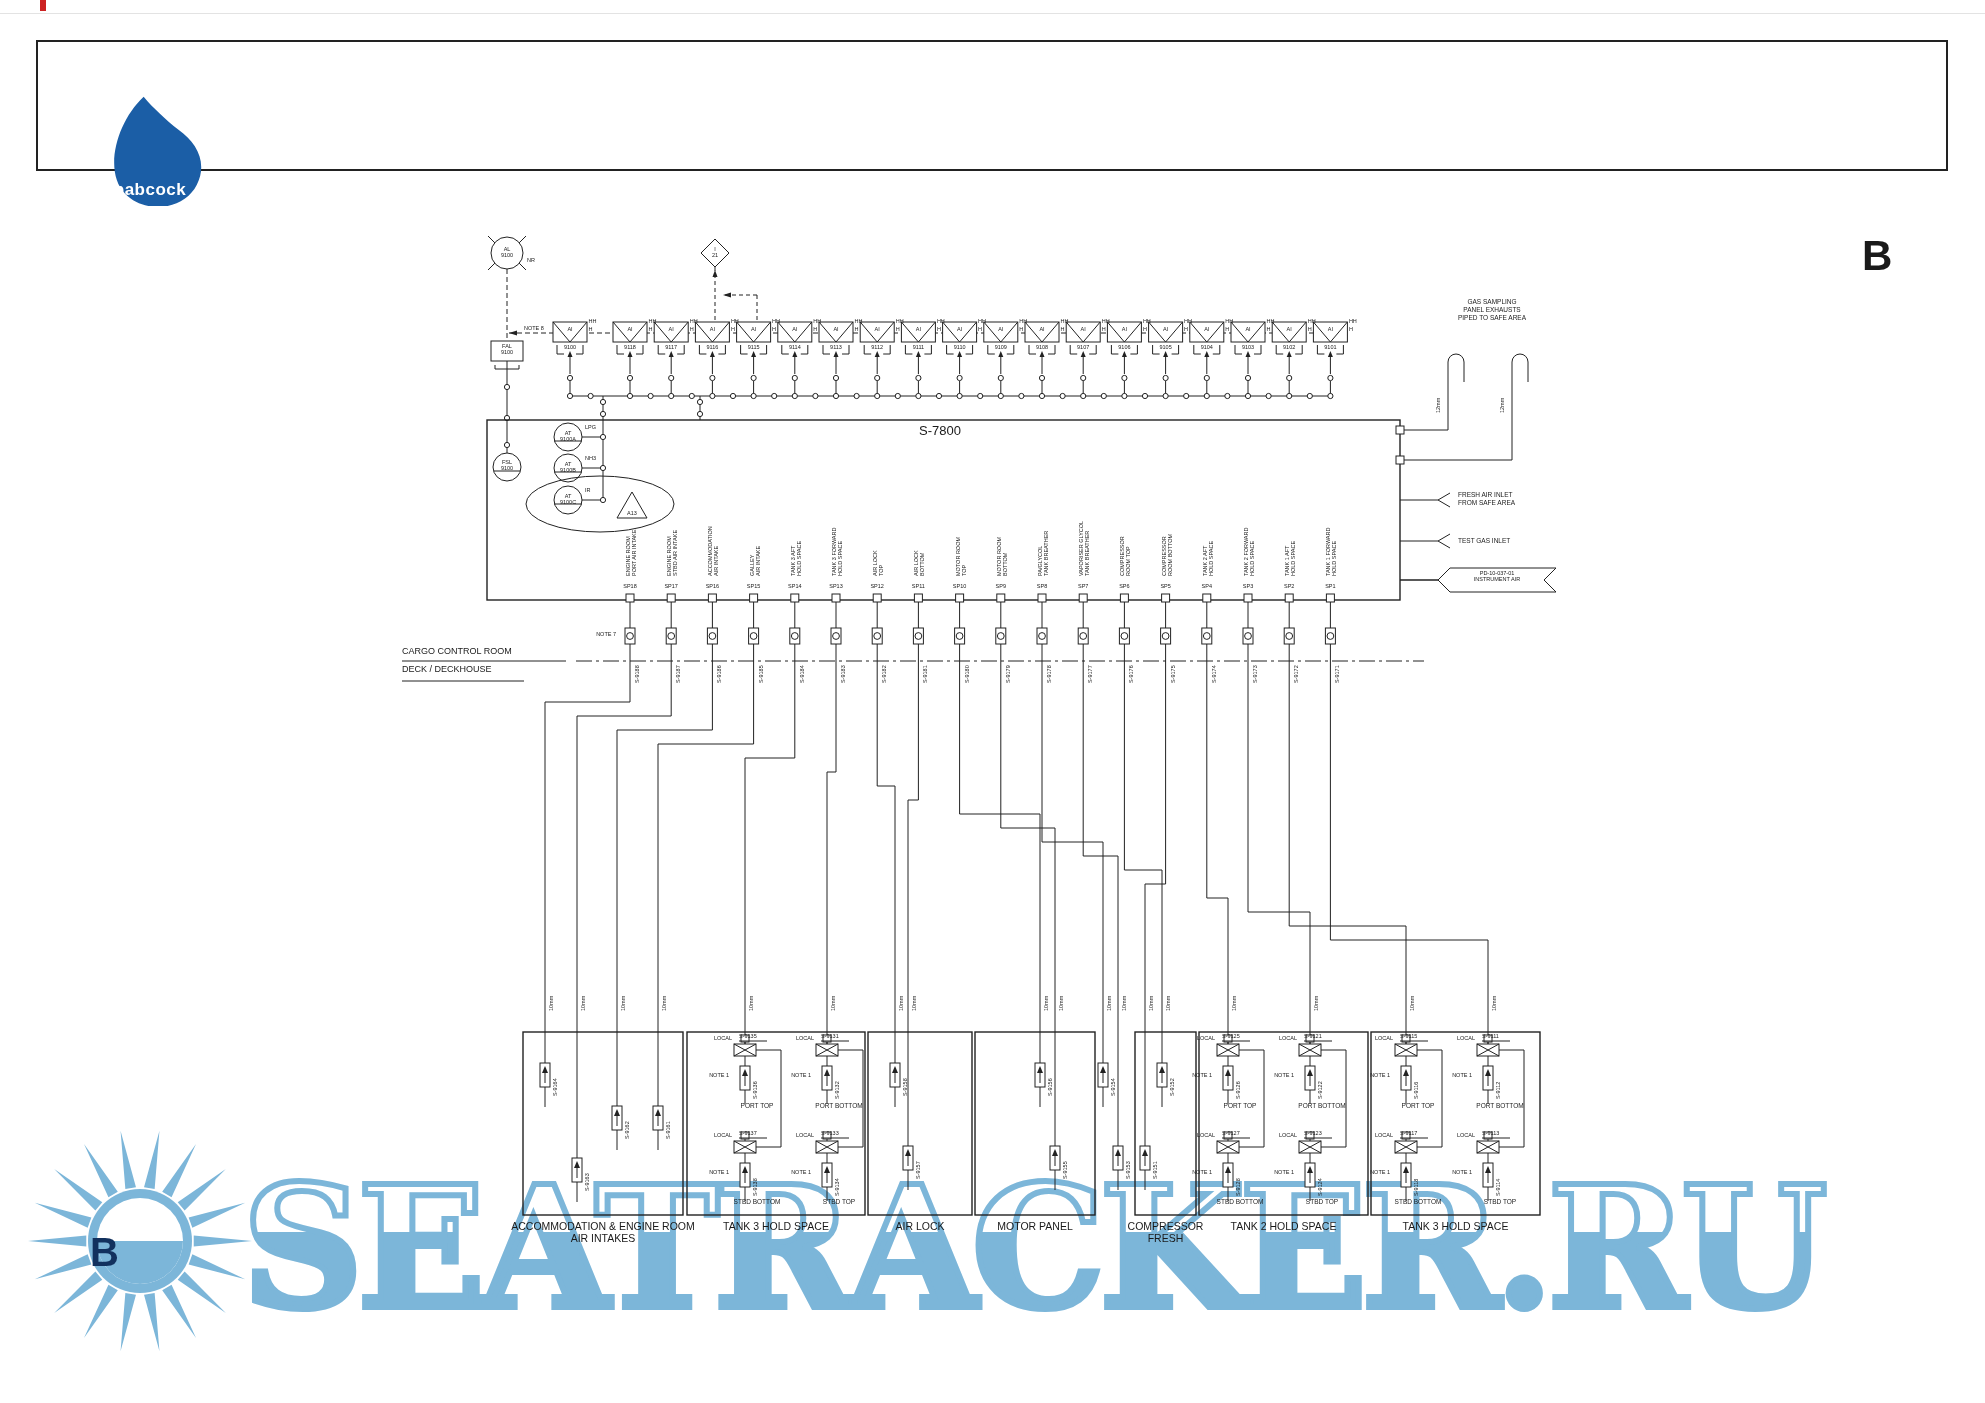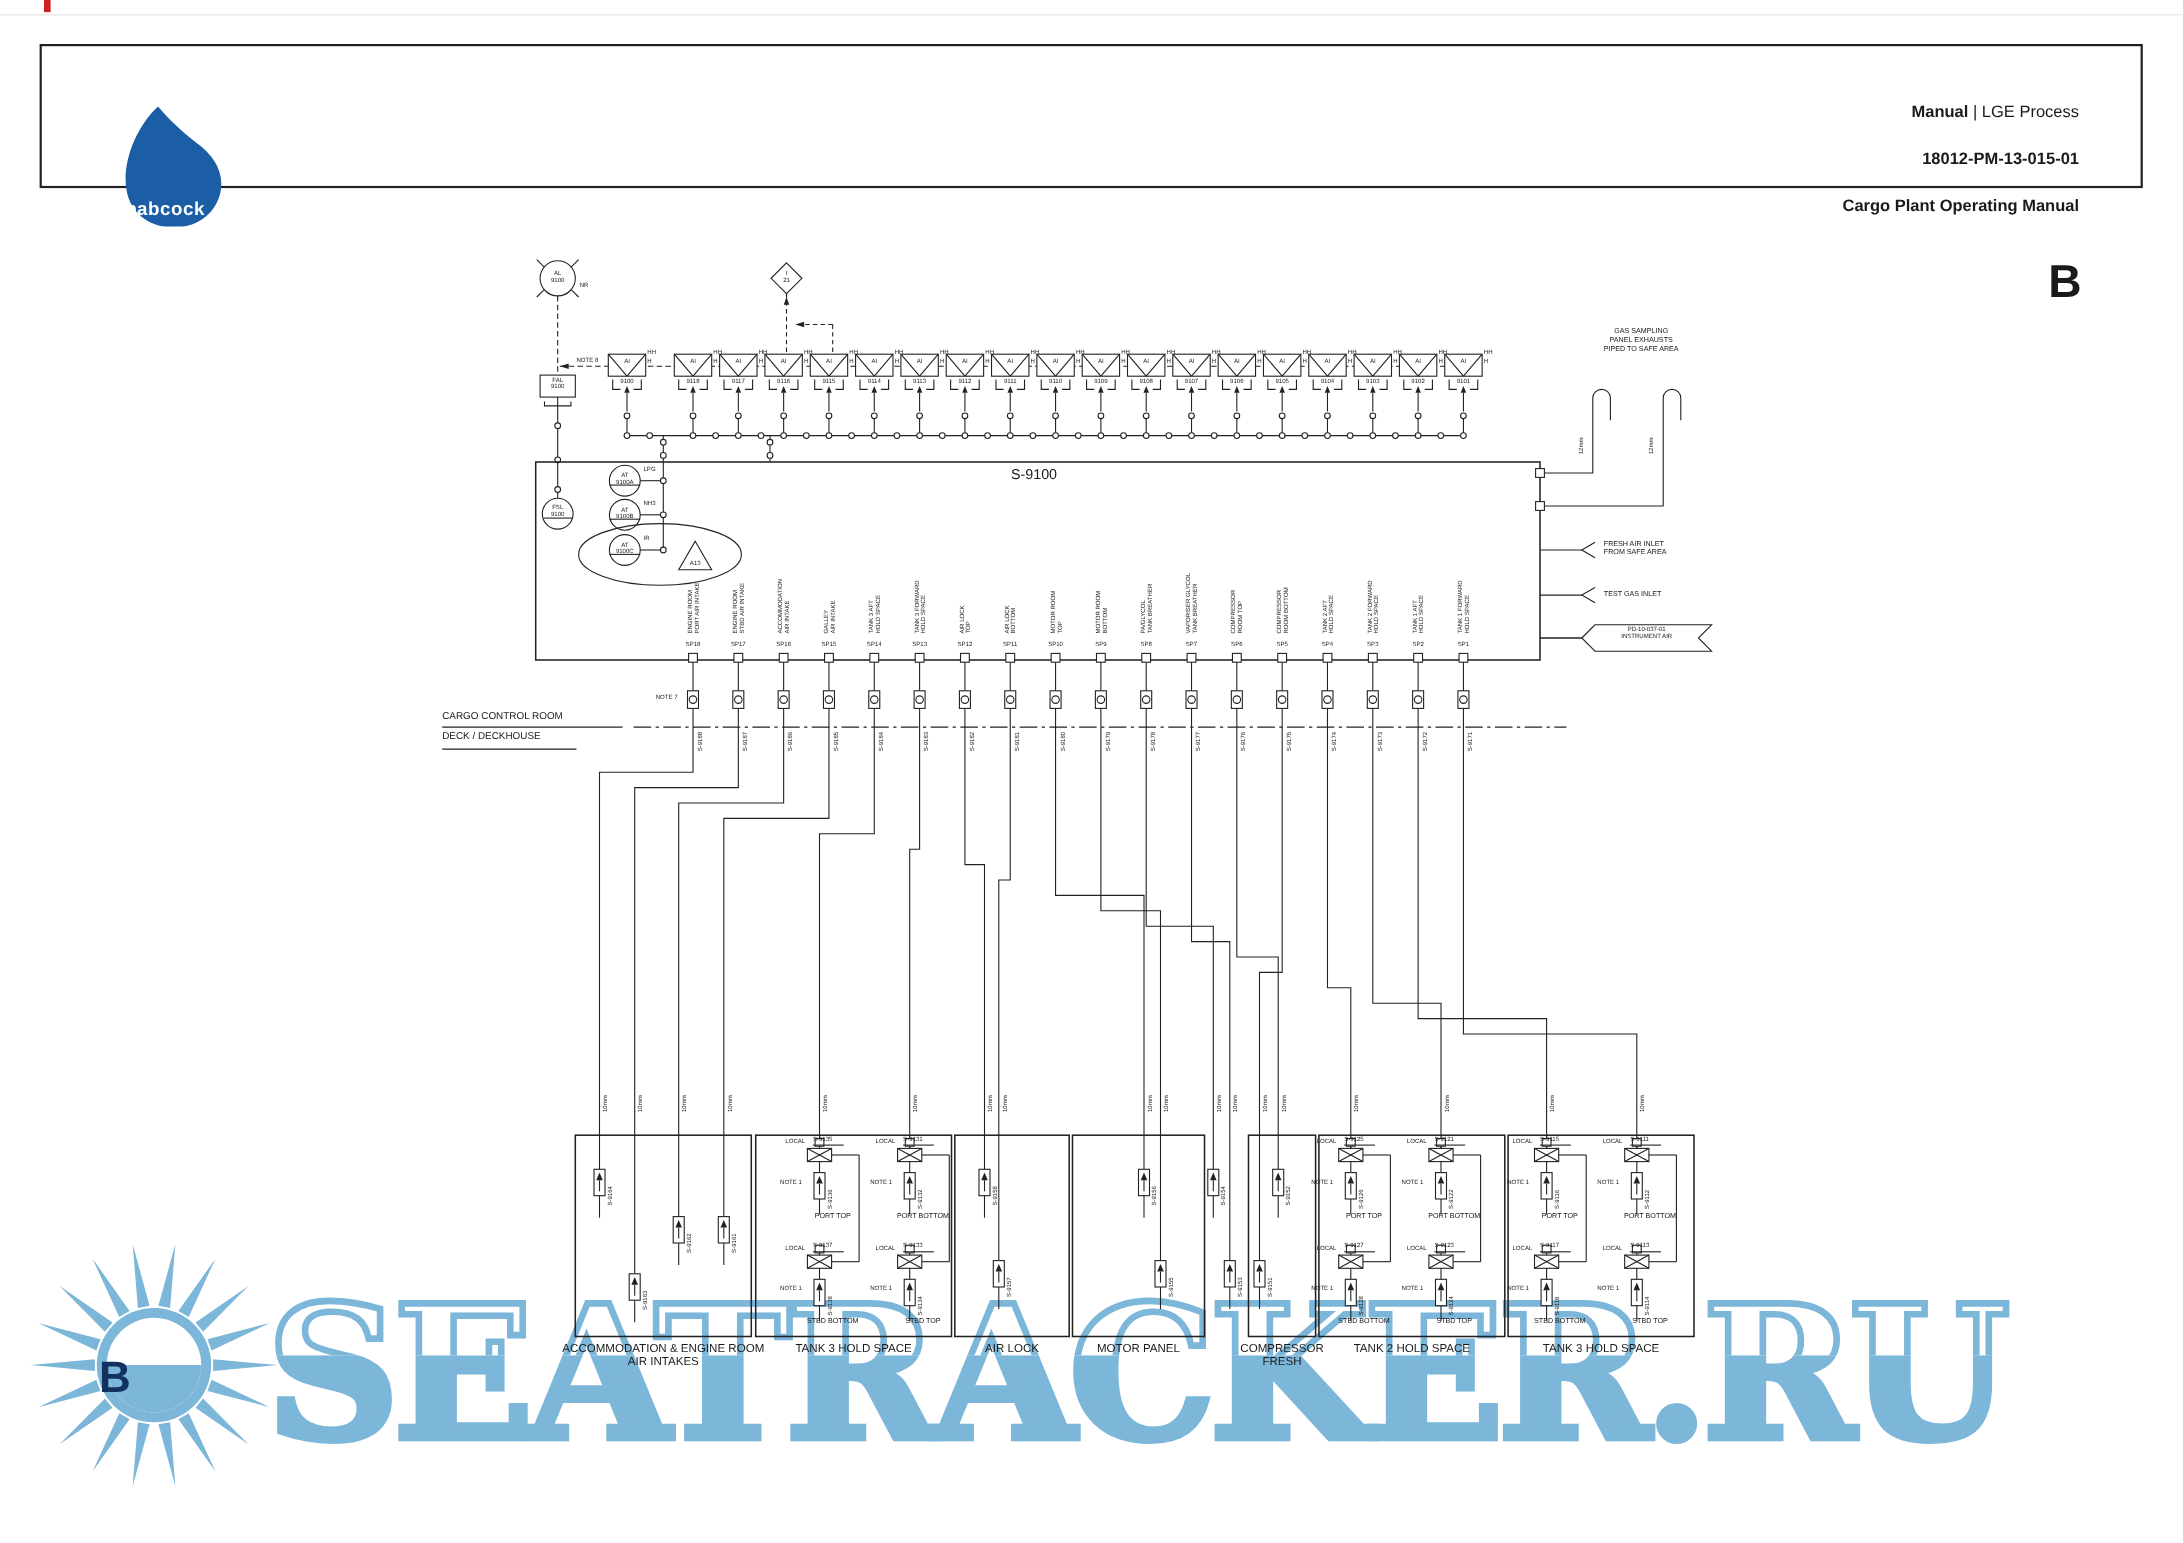--- a/index.html
+++ b/index.html
@@ -40,25 +40,20 @@
 
 <div class="page">
   <div class="scanline"></div>
   <div class="redmark"></div>
 
   <div class="header">
     <svg class="logo-blob" viewBox="0 0 120 120">
       <path d="M52,2 C22,30 8,84 32,108 C54,130 96,126 110,98 C122,74 110,52 90,38 C76,27 62,14 52,2 Z" fill="#1b5ea6" stroke="none"></path>
     </svg>
     <div class="logo-word">babcock</div>
-    <div class="hright">
-      <div><span class="b">Manual</span><span> | LGE Process</span></div>
-      <div class="b">18012-PM-13-015-01</div>
-      <div class="b">Cargo Plant Operating Manual</div>
-    </div>
   </div>
 
   <div class="rev">B</div>
 
   <div class="wm">
     <div class="wm-text wm-low">SEATRACKER.RU</div>
     <div class="wm-text wm-top">SEATRACKER.RU</div>
   </div>
   <svg class="sun" width="244" height="258" id="sunsvg">
       <path d="M234,129 L175.7302249250134,134.3910044989287 L175.7302249250134,123.60899550107128 Z M227.24557352802174,167.3062560524749 L170.64606374380924,152.44270637604046 L174.3337280065951,142.31093208350654 Z M207.79697762932554,200.9922122848924 L159.69446933566354,167.66687188670323 L166.62501112701509,159.40737380823572 Z M178,225.9948452238571 L144.19636561451824,178.2272419855778 L153.5338593104952,172.83623748664905 Z M141.4485958986962,239.2984683373673 L126.02105261679415,182.85008018427618 L136.63925867093155,180.97780397020978 Z M102.5514041013038,239.2984683373673 L107.36074132906845,180.97780397020978 L117.97894738320585,182.85008018427618 Z M66.00000000000003,225.99484522385714 L90.46614068950484,172.83623748664908 L99.80363438548179,178.2272419855778 Z M36.203022370674475,200.99221228489242 L77.37498887298491,159.40737380823572 L84.30553066433646,167.66687188670323 Z M16.754426471978263,167.3062560524749 L69.6662719934049,142.31093208350654 L73.35393625619076,152.44270637604046 Z M10,129 L68.2697750749866,123.60899550107128 L68.26977507498661,134.39100449892874 Z M16.754426471978263,90.6937439475251 L73.35393625619076,105.55729362395955 L69.6662719934049,115.68906791649346 Z M36.20302237067443,57.00778771510764 L84.30553066433643,90.33312811329678 L77.37498887298489,98.59262619176431 Z M65.99999999999994,32.0051547761429 L99.80363438548173,79.77275801442222 L90.46614068950483,85.16376251335093 Z M102.5514041013038,18.701531662632704 L117.97894738320582,75.14991981572383 L107.36074132906847,77.02219602979022 Z M141.44859589869617,18.70153166263269 L136.63925867093153,77.02219602979021 L126.02105261679415,75.14991981572383 Z M177.99999999999994,32.00515477614283 L153.5338593104951,85.16376251335089 L144.19636561451821,79.77275801442221 Z M207.7969776293255,57.00778771510757 L166.62501112701506,98.59262619176425 L159.69446933566354,90.33312811329677 Z M227.24557352802174,90.69374394752512 L174.3337280065951,115.68906791649344 L170.64606374380926,105.55729362395958 Z " fill="#7cb6d9"></path>
@@ -730,21 +725,21 @@
       <div class="t t55" style="left: 1266.5px; top: 326px;">H</div>
       <div class="t ctr t55" style="left: 1248px; top: 343.5px;">9103</div>
       <div class="t ctr t55" style="left: 1289.2px; top: 326px;">AI</div>
       <div class="t t55" style="left: 1307.7px; top: 318px;">HH</div>
       <div class="t t55" style="left: 1307.7px; top: 326px;">H</div>
       <div class="t ctr t55" style="left: 1289.2px; top: 343.5px;">9102</div>
       <div class="t ctr t55" style="left: 1330.4px; top: 326px;">AI</div>
       <div class="t t55" style="left: 1348.9px; top: 318px;">HH</div>
       <div class="t t55" style="left: 1348.9px; top: 326px;">H</div>
       <div class="t ctr t55" style="left: 1330.4px; top: 343.5px;">9101</div>
-      <div class="t ctr t13" style="left: 940px; top: 424px;">S-9100</div>
+      <div class="t ctr t13" style="left: 940px; top: 424px;">S-7800</div>
       <div class="t ctr t55" style="left: 568px; top: 430px;">AT
 9100A</div>
       <div class="t t55" style="left: 585px; top: 424px;">LPG</div>
       <div class="t ctr t55" style="left: 568px; top: 461px;">AT
 9100B</div>
       <div class="t t55" style="left: 585px; top: 455px;">NH3</div>
       <div class="t ctr t55" style="left: 568px; top: 493px;">AT
 9100C</div>
       <div class="t t55" style="left: 585px; top: 487px;">IR</div>
       <div class="t ctr t55" style="left: 632px; top: 510px;">A13</div>

